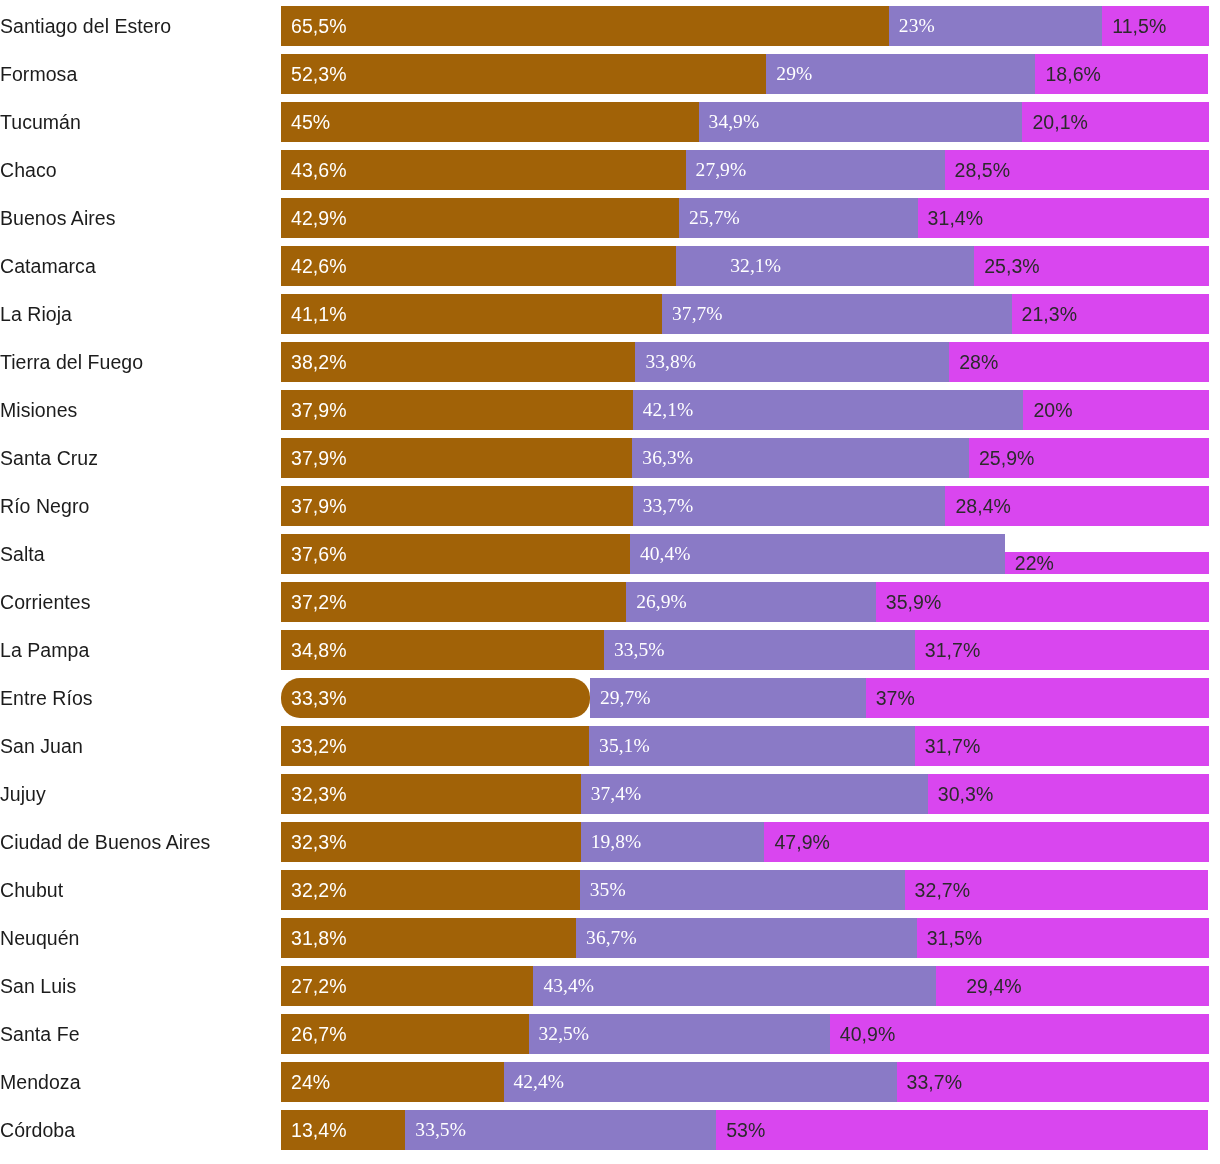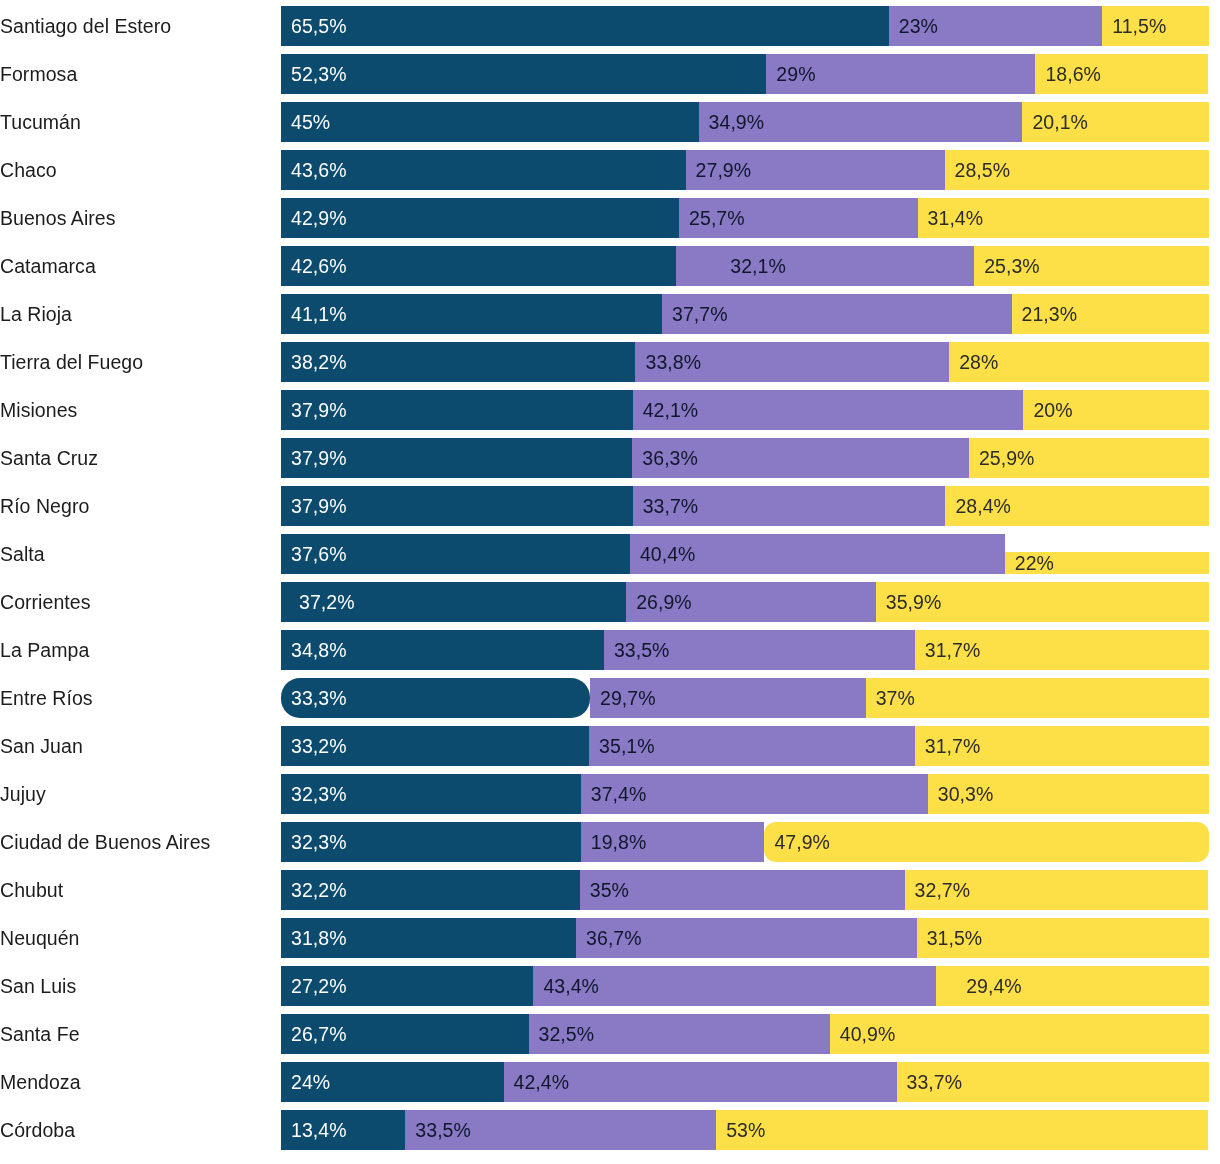--- a/index.html
+++ b/index.html
@@ -59,29 +59,30 @@
     overflow: visible;
     white-space: nowrap;
     font-size: 19.5px;
     letter-spacing: 0.05px;
   }
   .seg-label {
     padding-left: 10px;
     white-space: nowrap;
   }
   .seg-a {
-    background: #0c4a6e;
+    background: #a16207;
     color: #ffffff;
   }
   .seg-b {
     background: #8A7AC6;
-    color: #0f172a;
+    color: #ffffff;
+    font-family: Liberation Serif, serif;
   }
   .seg-c {
-    background: #fde047;
+    background: #d946ef;
     color: #2b2b2b;
   }
 </style>
 </head>
 <body>
 
 <div id="chart" style="background: rgb(255, 255, 255);">
     <div class="row">
       <div class="cat-label">Santiago del Estero</div>
       <div class="track">
@@ -246,21 +247,21 @@
           <span class="seg-label">40,4%</span>
         </div>
         <div class="seg seg-c" style="width: 22%; margin-top: 18px;">
           <span class="seg-label">22%</span>
         </div>
       </div>
     </div>
     <div class="row">
       <div class="cat-label">Corrientes</div>
       <div class="track">
-        <div class="seg seg-a" style="width: 37.2%; padding-left: 8px;">
+        <div class="seg seg-a" style="width: 37.2%;">
           <span class="seg-label">37,2%</span>
         </div>
         <div class="seg seg-b" style="width: 26.9%;">
           <span class="seg-label">26,9%</span>
         </div>
         <div class="seg seg-c" style="width: 35.9%;">
           <span class="seg-label">35,9%</span>
         </div>
       </div>
     </div>
@@ -322,21 +323,21 @@
     </div>
     <div class="row">
       <div class="cat-label">Ciudad de Buenos Aires</div>
       <div class="track">
         <div class="seg seg-a" style="width: 32.3%;">
           <span class="seg-label">32,3%</span>
         </div>
         <div class="seg seg-b" style="width: 19.8%;">
           <span class="seg-label">19,8%</span>
         </div>
-        <div class="seg seg-c" style="width: 47.9%; border-radius: 12px;">
+        <div class="seg seg-c" style="width: 47.9%;">
           <span class="seg-label">47,9%</span>
         </div>
       </div>
     </div>
     <div class="row">
       <div class="cat-label">Chubut</div>
       <div class="track">
         <div class="seg seg-a" style="width: 32.2%;">
           <span class="seg-label">32,2%</span>
         </div>

